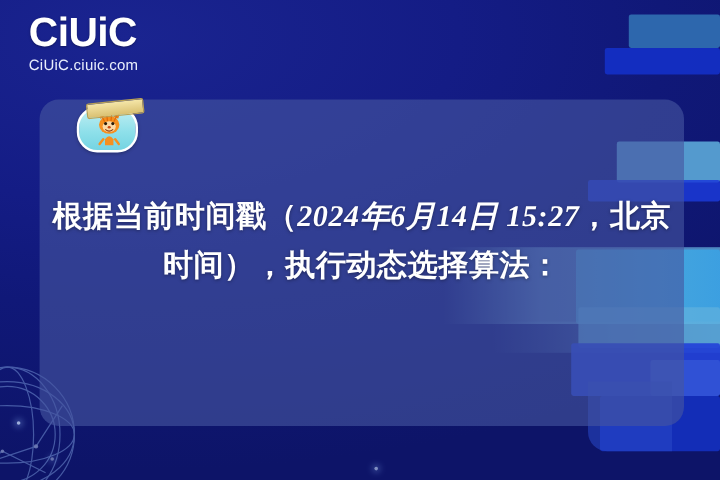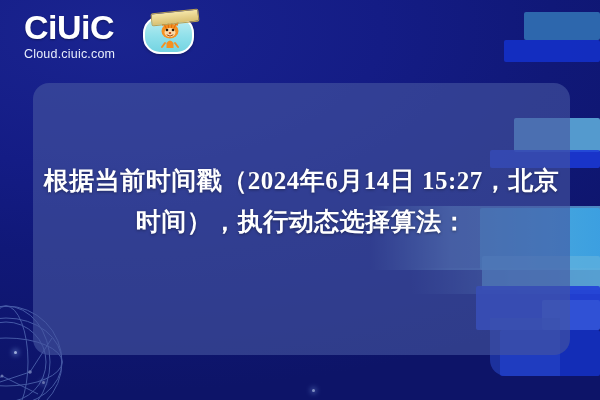--- a/index.html
+++ b/index.html
@@ -82,23 +82,24 @@
   .spark.s1 { left: 14px;  bottom: 46px; }
   .spark.s2 { left: 42px;  bottom: 16px; opacity: .45; }
   .spark.s3 { left: 312px; bottom: 8px;  opacity: .6; }
 
   
   .header {
     position: absolute;
     left: 24px;
     top: 10px;
     display: flex;
-    align-items: center;
+    align-items: flex-end;
     gap: 28px;
     z-index: 6;
+    flex-direction: column;
   }
   .brand { line-height: 1; }
   .brand-mark {
     display: block;
     font-size: 34px;
     font-weight: bold;
     color: #ffffff;
     letter-spacing: -.5px;
     text-shadow: 0 1px 2px rgba(0,0,0,.35);
   }
@@ -167,20 +168,21 @@
     font-weight: bold;
     line-height: 40px;
     letter-spacing: .5px;
     text-shadow: 0 1px 3px rgba(0,0,0,.38);
     padding: 0 4px;
     box-sizing: border-box;
   }
   .message .stamp {
     font-family: "Liberation Serif", "DejaVu Serif", serif;
     font-weight: bold;
+    font-style: italic;
   }
 </style>
 </head>
 <body>
 
 <div class="stage">
 
   <div class="decor-layer">
     <div class="bar r1"></div>
     <div class="bar r1b"></div>
@@ -215,21 +217,21 @@
     </svg>
 
     <span class="spark s1"></span>
     <span class="spark s2"></span>
     <span class="spark s3"></span>
   </div>
 
   <div class="header">
     <div class="brand">
       <span class="brand-mark">CiUiC</span>
-      <span class="brand-sub">Cloud.ciuic.com</span>
+      <span class="brand-sub">CiUiC.ciuic.com</span>
     </div>
 
     <div class="badge">
       <span class="badge-ribbon"></span>
       <svg class="mascot" viewBox="0 0 52 56">
         <ellipse cx="26" cy="20" rx="17" ry="15" fill="#f59020"></ellipse>
         <path d="M11 10 L8 0 L19 6 Z" fill="#f07a12"></path>
         <path d="M41 10 L44 0 L33 6 Z" fill="#f07a12"></path>
         <path d="M14 6 L18 14 M22 3 L23 13 M30 3 L29 13 M38 6 L34 14" stroke="#e06a0a" stroke-width="2" fill="none" stroke-linecap="round"></path>
         <ellipse cx="26" cy="23" rx="11" ry="9" fill="#fbd9a6"></ellipse>

